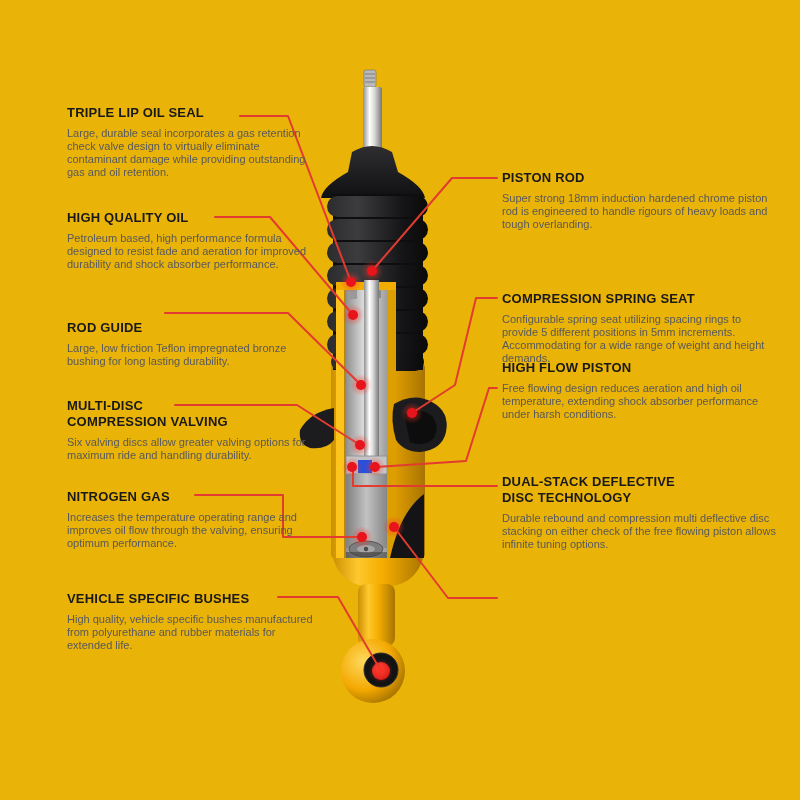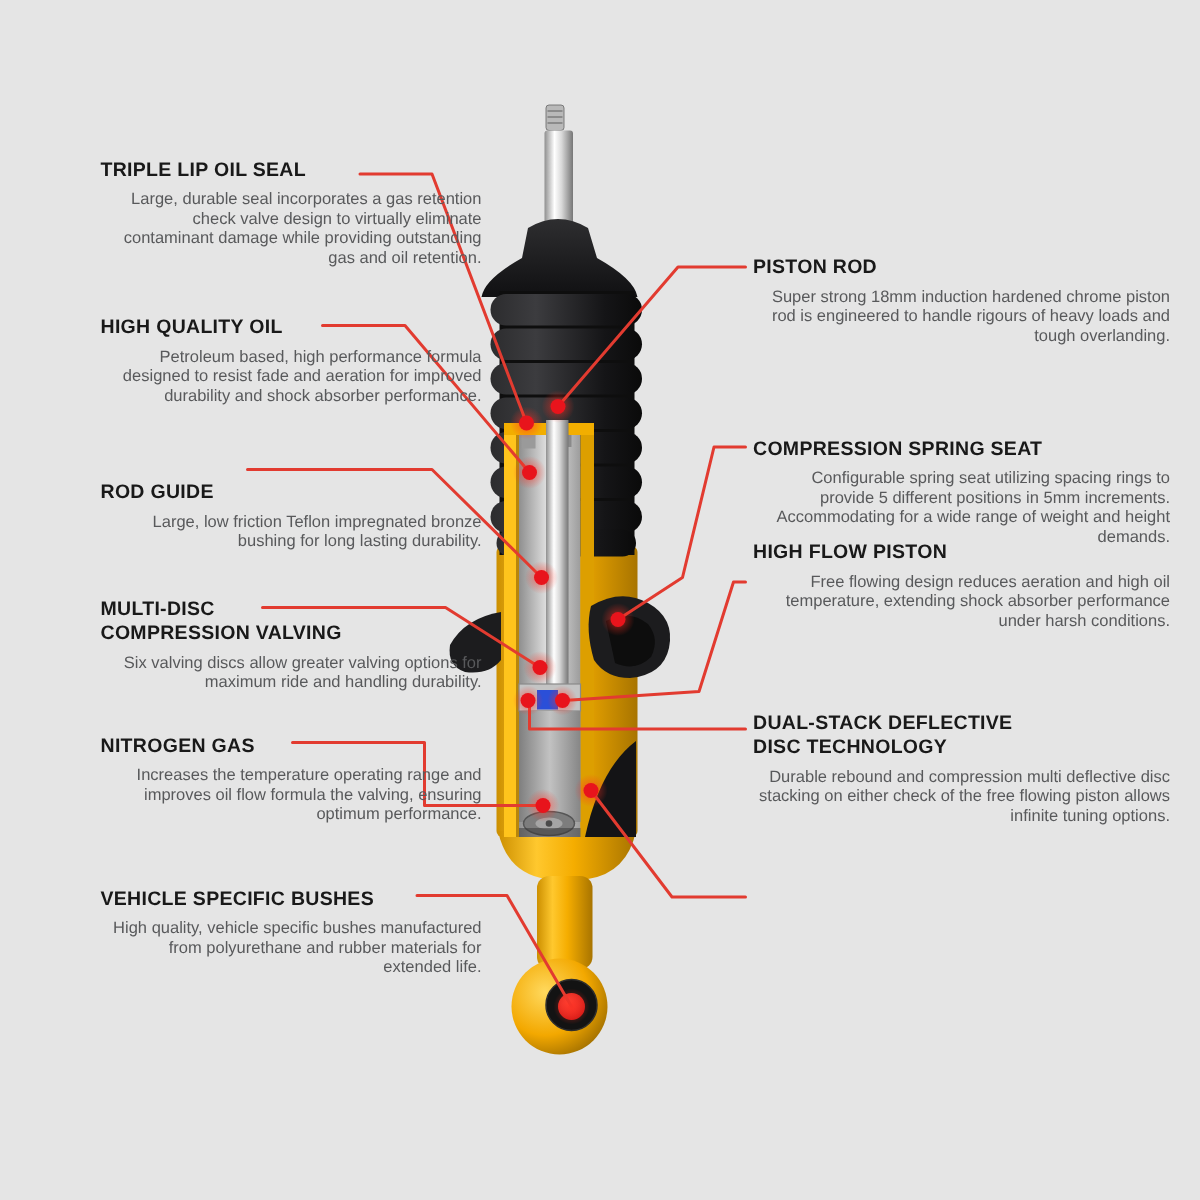--- a/index.html
+++ b/index.html
@@ -1,29 +1,29 @@
 <!DOCTYPE html>
 <html><head>
 <meta charset="utf-8">
 <style>
   html,body{margin:0;padding:0;background:#ffffff;}
   .canvas{
-    position:relative;width:800px;height:800px;background:#e5e5e5;
+    position:relative;width:800px;height:800px;background:#eab308;
     font-family:"Liberation Sans",sans-serif;overflow:hidden;
   }
   svg.diagram{position:absolute;left:0;top:0;}
   .callout{position:absolute;}
   .callout.left{left:67px;width:254px;}
   .callout.right{left:502px;width:278px;}
   .callout-title{
     margin:0 0 6px 0;font-size:13px;font-weight:bold;color:#191919;
     line-height:16px;letter-spacing:.2px;white-space:pre-line;
   }
   .callout-desc{
-    margin:0;font-size:11px;color:#58595b;line-height:13px;text-align:right;
+    margin:0;font-size:11px;color:#58595b;line-height:13px;
   }
 </style>
 </head>
 <body>
 
 <div class="canvas">
 
   <svg class="diagram" width="800" height="800" viewBox="0 0 800 800">
     <defs>
       <linearGradient id="gChrome" x1="0" y1="0" x2="1" y2="0">
@@ -210,21 +210,21 @@
     <h3 class="callout-title">ROD GUIDE</h3>
     <p class="callout-desc">Large, low friction Teflon impregnated bronze bushing for long lasting durability.</p>
   </div>
   <div class="callout left" style="top:398px">
     <h3 class="callout-title">MULTI-DISC
 COMPRESSION VALVING</h3>
     <p class="callout-desc">Six valving discs allow greater valving options for maximum ride and handling durability.</p>
   </div>
   <div class="callout left" style="top:489px">
     <h3 class="callout-title">NITROGEN GAS</h3>
-    <p class="callout-desc">Increases the temperature operating range and improves oil flow formula the valving, ensuring optimum performance.</p>
+    <p class="callout-desc">Increases the temperature operating range and improves oil flow through the valving, ensuring optimum performance.</p>
   </div>
   <div class="callout left" style="top:591px">
     <h3 class="callout-title">VEHICLE SPECIFIC BUSHES</h3>
     <p class="callout-desc">High quality, vehicle specific bushes manufactured from polyurethane and rubber materials for extended life.</p>
   </div>
 
   <div class="callout right" style="top:170px">
     <h3 class="callout-title">PISTON ROD</h3>
     <p class="callout-desc">Super strong 18mm induction hardened chrome piston rod is engineered to handle rigours of heavy loads and tough overlanding.</p>
   </div>

